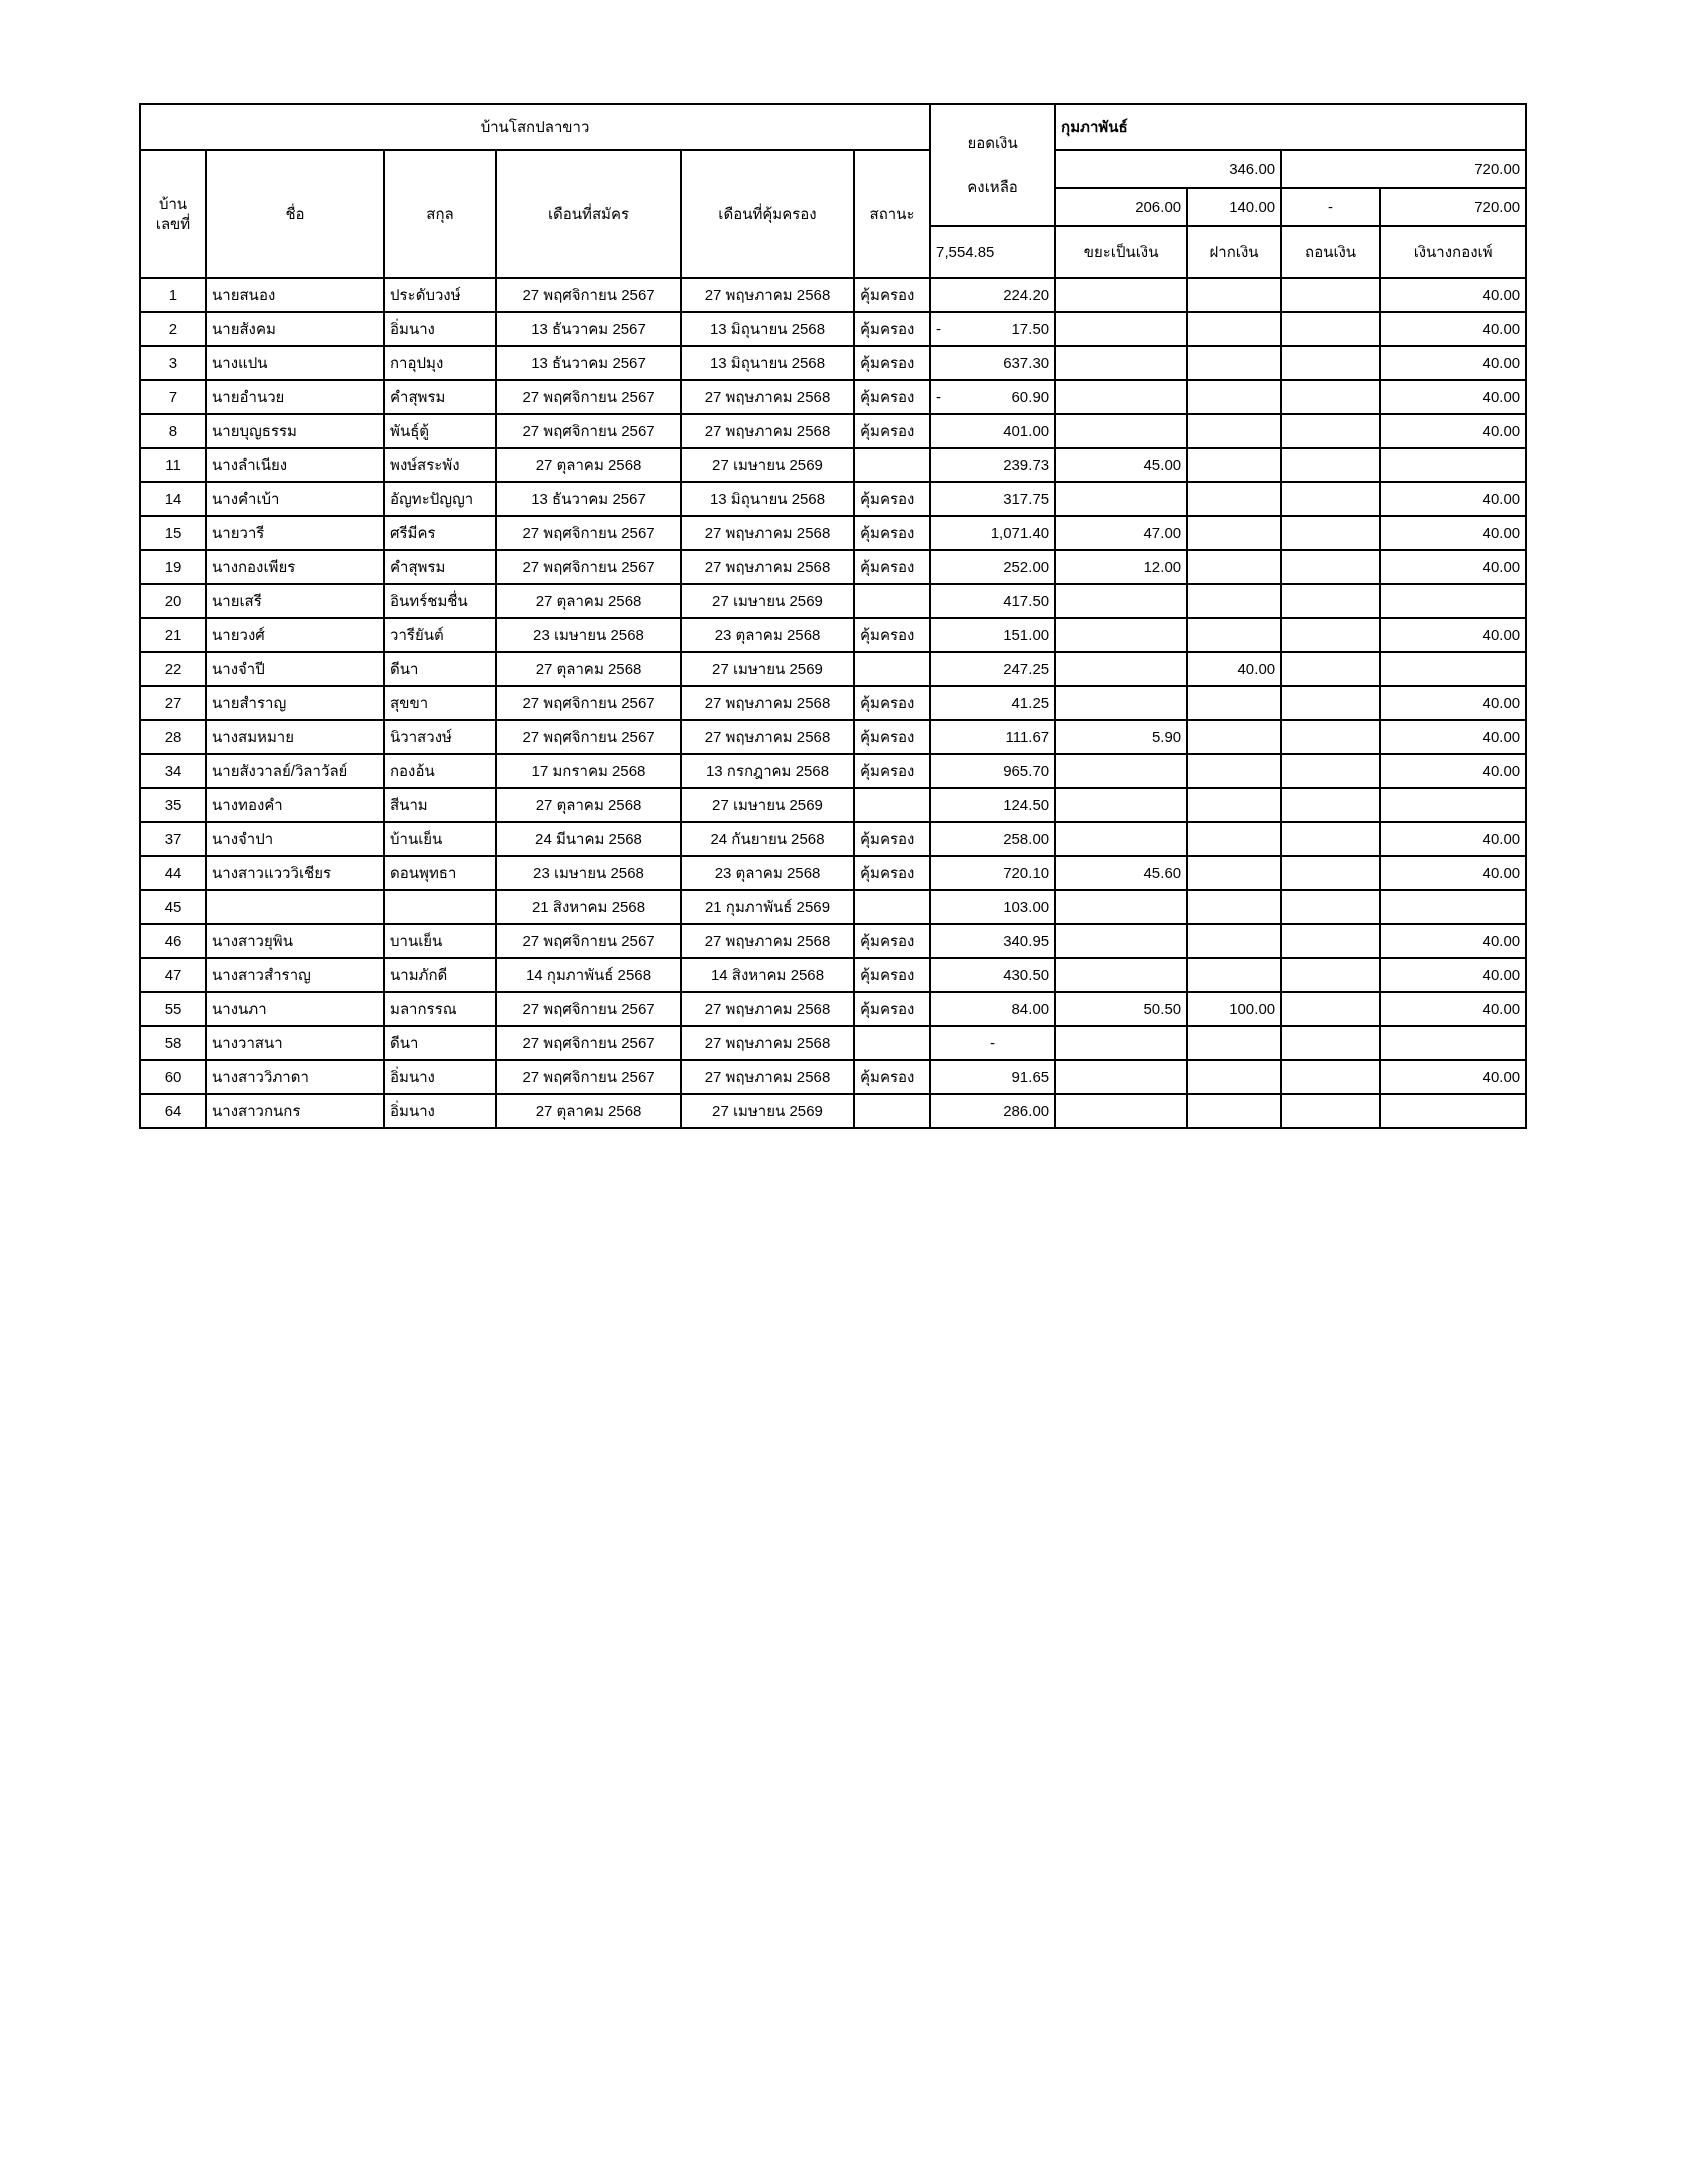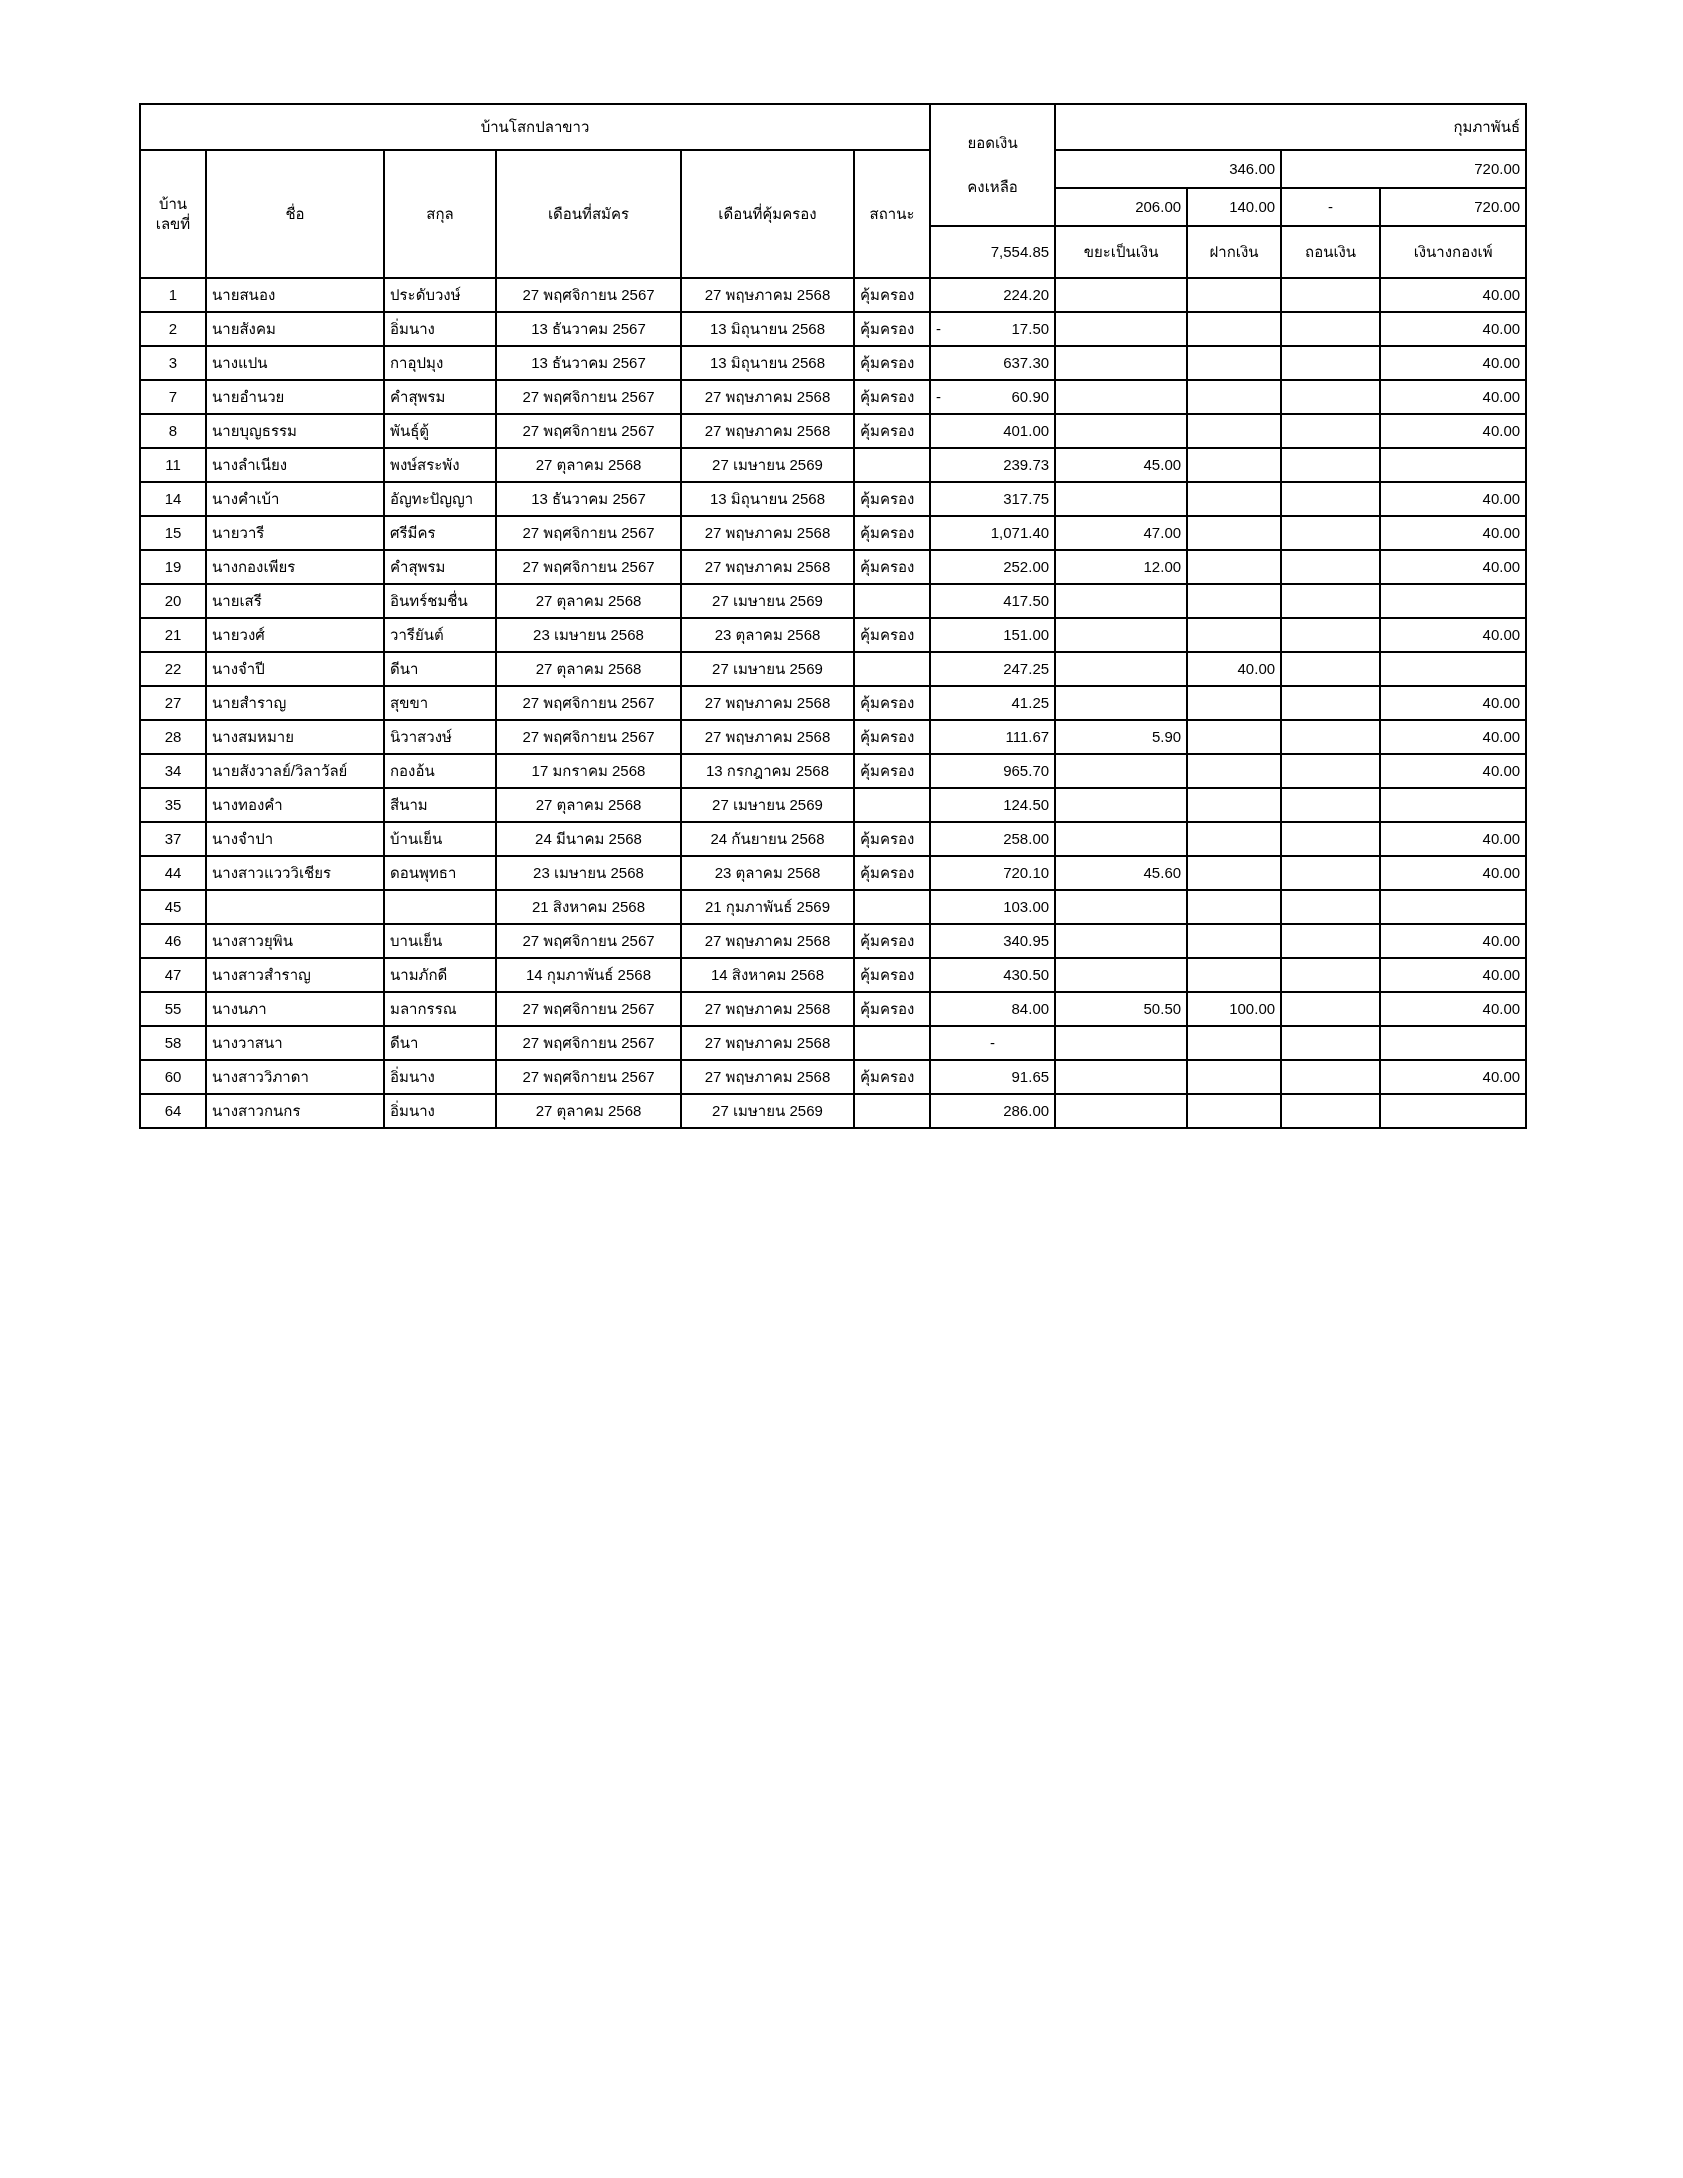--- a/index.html
+++ b/index.html
@@ -7,27 +7,27 @@
         font-family:"Liberation Sans","DejaVu Sans",sans-serif;color:#000;}
   .doc{position:absolute;left:139px;top:103px;width:1390px;}
   .title{font-size:27px;font-weight:bold;text-align:center;margin:0 0 21px 0;line-height:1.5;}
   table.ledger{border-collapse:collapse;table-layout:fixed;width:1386px;}
   table.ledger td{border:2px solid #000;padding:0 5px;overflow:hidden;white-space:nowrap;
                   font-size:15px;line-height:1.35;vertical-align:middle;}
   
   .h-village{text-align:center;font-size:20px;height:44px;}
   .h-balance{text-align:center;font-size:17px;}
   .h-balance div{line-height:44px;}
-  .h-month{text-align:right;font-size:20px;height:44px;}
+  .h-month{text-align:left;font-size:20px;height:44px;font-weight:bold;}
   .h-sum{text-align:right;font-size:19px;height:36px;padding-right:12px;}
   .h-det{text-align:right;font-size:15px;height:36px;padding-right:8px;}
   .h-det-dash{text-align:center;padding-right:5px;}
   .h-colhead{text-align:center;font-size:15.3px;}
   .h-colhead .l2{display:block;}
-  .h-total{text-align:right;font-size:15px;padding-right:9px;}
+  .h-total{font-size:15px;padding-right:9px;}
   .h-sub{text-align:center;font-size:15px;}
   .thick-top{border-top-width:4px;}
   .hdr4 td{height:50px;}
   
   tr.datarow td{height:32px;}
   .c-no{text-align:center;}
   .c-left{text-align:left;padding-left:5px;}
   .c-date{text-align:center;}
   .c-num{text-align:right;padding-right:8px;}
   .c-bal{padding:0 8px 0 5px;}

